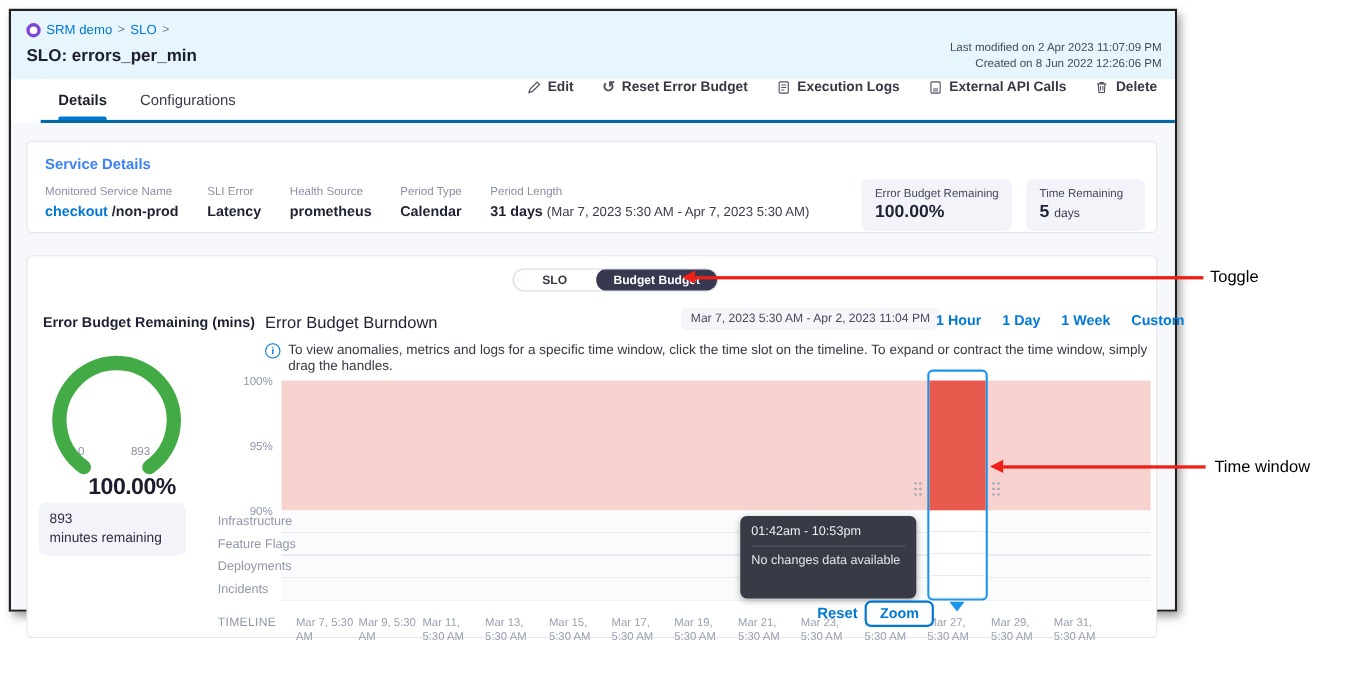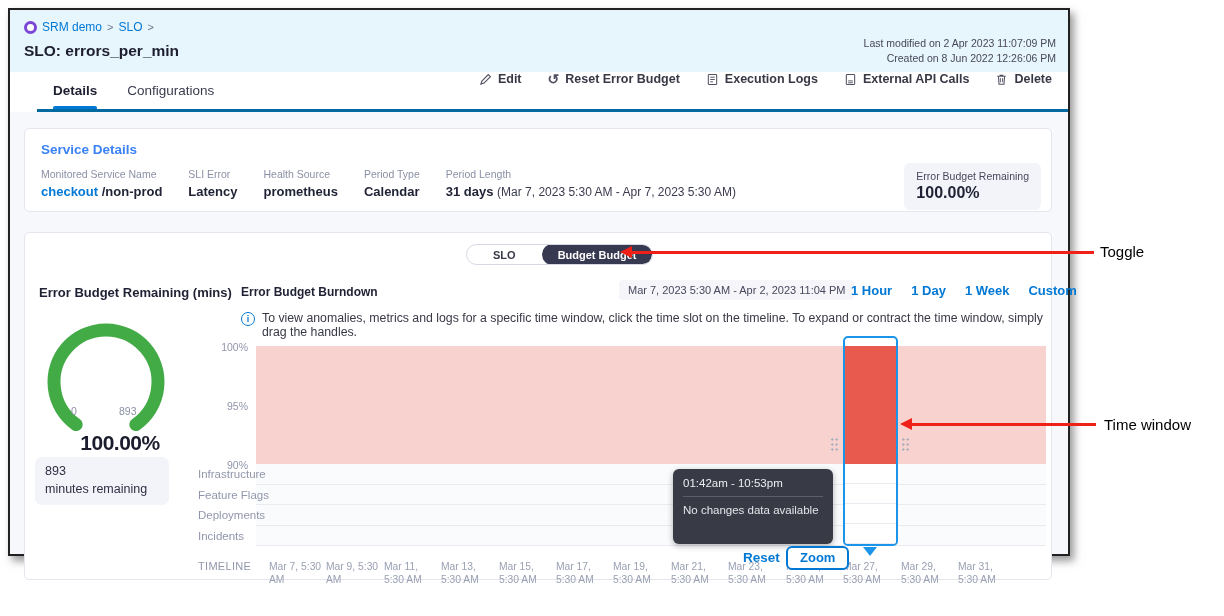--- a/index.html
+++ b/index.html
@@ -68,21 +68,21 @@
   .g-title { position:absolute; left:14px; top:52px; font-size:13px; font-weight:bold; color:#1f2134; }
   .gauge-wrap { position:absolute; left:16px; top:84px; width:130px; height:130px; }
   .g-min { position:absolute; left:30px; top:88px; font-size:10.5px; color:#8c90a5; }
   .g-max { position:absolute; left:78px; top:88px; font-size:10.5px; color:#8c90a5; }
   .g-pct { position:absolute; left:0; top:198px; width:190px; text-align:center;
            font-size:21px; font-weight:bold; color:#1b1c2e; letter-spacing:-0.5px; }
   .g-box { position:absolute; left:10px; top:224px; width:134px; background:#f3f4fa;
            border-radius:7px; padding:5px 10px 7px; font-size:12.5px; color:#2e2f42; line-height:1.45; }
 
   
-  .b-title { position:absolute; left:216px; top:52px; font-size:12px; font-weight:bold; color:#1f2134;text-align:center; }
+  .b-title { position:absolute; left:216px; top:52px; font-size:15px; font-weight:normal; color:#1f2134;text-align:center; }
   .b-chip { position:absolute; left:594px; top:47px; background:#f5f5fa; border-radius:4px;
             padding:4px 9px; font-size:11px; color:#47485b; white-space:nowrap; }
   .b-ranges { position:absolute; left:826px; top:50px; display:flex; gap:19px; }
   .b-range { font-size:13px; font-weight:bold; color:#0278d5; cursor:pointer; white-space:nowrap; }
   .b-info { position:absolute; left:216px; top:78px; display:flex; gap:7px; align-items:flex-start; }
   .i-ico { width:14px; height:14px; border-radius:50%; border:1.4px solid #0278d5; color:#0278d5;
            font-size:9px; font-weight:bold; display:flex; align-items:center; justify-content:center;
            flex:0 0 auto; margin-top:1px; }
   .b-info-text { font-size:12.3px; color:#383946; }
 
@@ -212,20 +212,24 @@
         <div>
           <div class="fld-label">Period Length</div>
           <div class="fld-value"><span>31 days</span> <span class="fld-detail">(Mar 7, 2023 5:30 AM - Apr 7, 2023 5:30 AM)</span></div>
         </div>
       </div>
       <div class="stats">
         <div class="stat">
           <div class="stat-label">Error Budget Remaining</div>
           <div class="stat-value">100.00%</div>
         </div>
+        <div class="stat">
+          <div class="stat-label">Time Remaining</div>
+          <div class="stat-value"><span>5</span> <span class="stat-unit">days</span></div>
+        </div>
       </div>
     </div>
 
     <div class="card lower">
 
       <div class="vtoggle">
         <div class="vt-slo">SLO</div>
         <div class="vt-eb">Budget Budget</div>
       </div>
 

